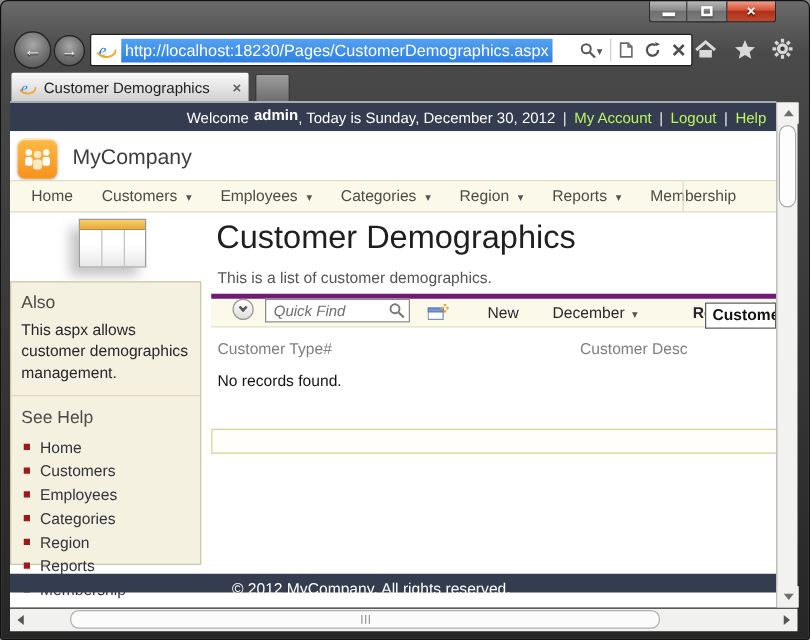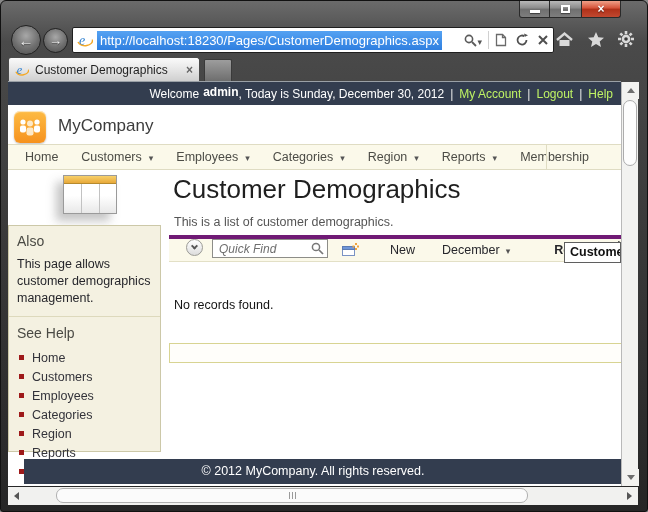--- a/index.html
+++ b/index.html
@@ -115,22 +115,22 @@
   .report-link { margin-left:44px;font-weight:bold; }
   .view-label { margin-left:13px; font-size:12.5px; color:#26262b;}
   .view-select { position:absolute; right:0; top:3px; width:57px; height:21px; background:#fff;
     border:1px solid #5f5f5f; overflow:hidden; font-size:12.5px; font-weight:bold; color:#111;
     padding:2px 0 0 5px; white-space:nowrap;}
   .col-headers { position:absolute; top:190px; left:0; width:100%; height:16px; font-size:12.5px; color:#7e7e7e;}
   .col1 { position:absolute; left:166px; } .col2 { position:absolute; left:456px; }
   .no-records { position:absolute; left:166px; top:216px; font-size:12.5px; color:#141414; }
   .pager-box { position:absolute; left:161px; top:261px; width:470px; height:20px;
     border:1px solid var(--pager_border,#D8D492); background:#fffefa;}
-  .site-footer { position:absolute; left:0; top:377px; width:100%; height:25px;
-    background:var(--navy,#333D4F);margin-left:16px; }
+  .site-footer { position:absolute; left:0; top:377px; width:100%; height:15px;
+    background:var(--navy,#333D4F); }
   .footer-text { position:absolute; left:0; top:5px; width:578px; text-align:center;
     color:#fff; font-size:12.5px; }
   
   .v-scroll { position:absolute; left:620px; top:81px; width:17px; height:404px; background:#f2f2f0;
     border-left:1px solid #b9b9b9;}
   .v-scroll .btn { position:absolute; left:0; width:17px; height:17px; background:#f2f2f0;
     display:flex; align-items:center; justify-content:center;}
   .v-scroll .btn.up { top:0; } .v-scroll .btn.down { bottom:0; }
   .tri-up { width:0; height:0; border-left:4px solid transparent; border-right:4px solid transparent; border-bottom:5px solid #6e6e6e;}
   .tri-down { width:0; height:0; border-left:4px solid transparent; border-right:4px solid transparent; border-top:5px solid #6e6e6e;}
@@ -297,21 +297,21 @@
         </div>
       <div class="nav-divider"></div>
     </div>
 
     <div class="table-img">
       <div class="thead"></div>
       <div class="cols"></div>
     </div>
     <div class="about-box">
       <div class="side-heading">Also</div>
-      <div class="about-text">This page allows customer demographics management.</div>
+      <div class="about-text">This aspx allows customer demographics management.</div>
       <hr class="side-divider">
       <div class="side-heading">See Help</div>
       <ul class="side-list">
         <li>
             <span class="bullet"></span>
             <span>Home</span>
           </li>
         <li>
             <span class="bullet"></span>
             <span>Customers</span>
@@ -371,20 +371,24 @@
           <span class="caret"></span>
       </div>
       <div class="tool-link report-link">
         <span>Report</span>
           <span class="caret"></span>
       </div>
       <div class="view-label">View:</div>
       <div class="view-select">Customer Demographics</div>
     </div>
 
+    <div class="col-headers">
+      <span class="col1">Customer Type#</span>
+      <span class="col2">Customer Desc</span>
+    </div>
     <div class="no-records">No records found.</div>
     <div class="pager-box"></div>
 
     <div class="site-footer">
       <div class="footer-text">© 2012 MyCompany. All rights reserved.</div>
     </div>
   </div>
 
   <div class="v-scroll">
     <div class="btn up">

